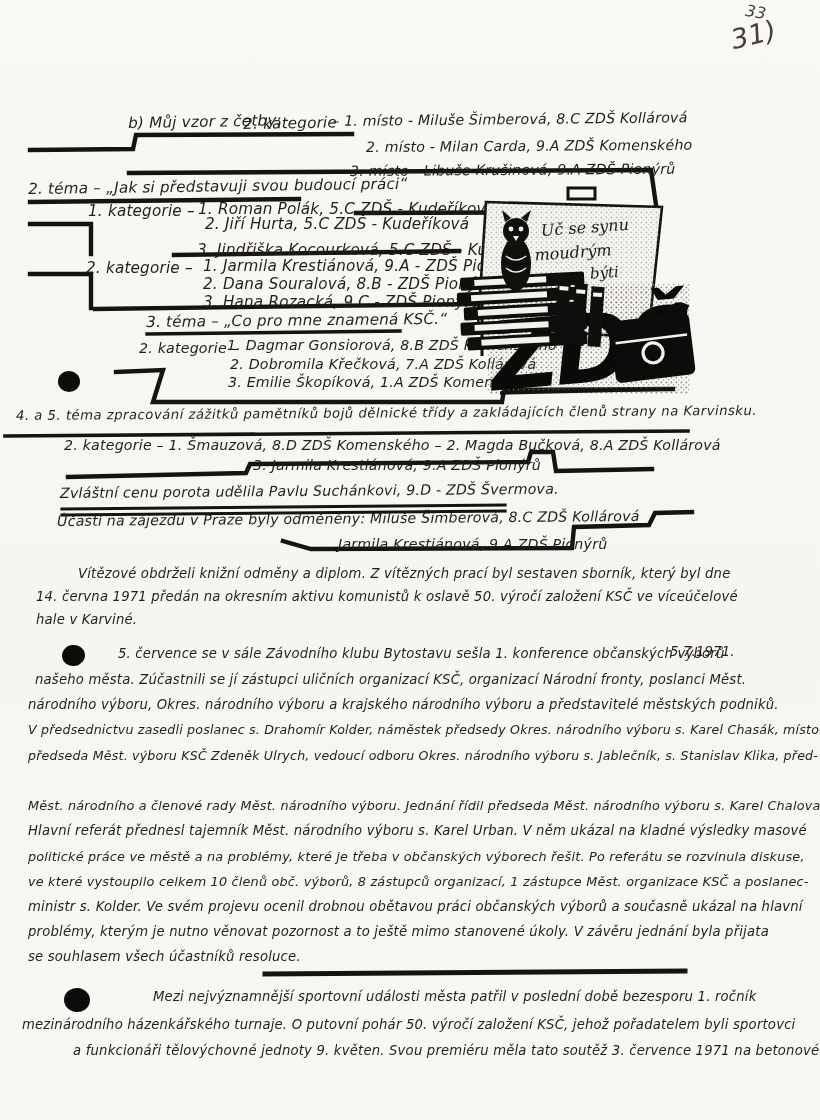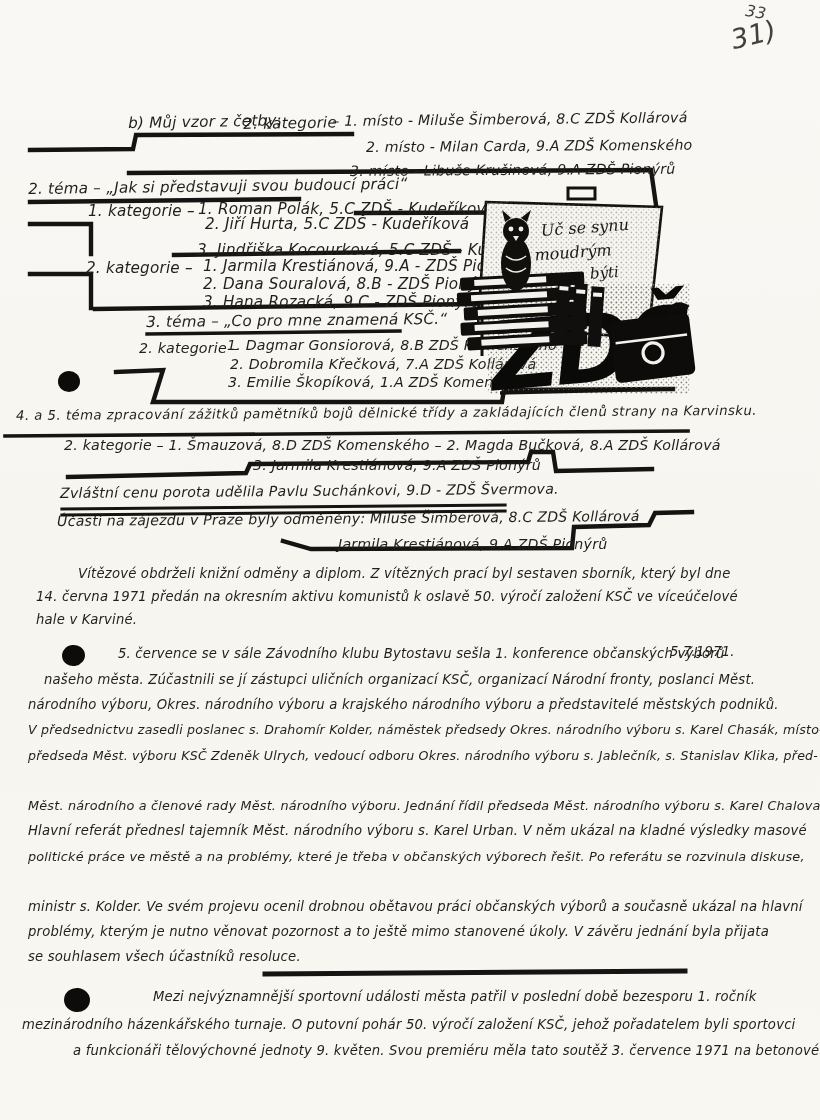--- a/index.html
+++ b/index.html
@@ -84,27 +84,28 @@
   <div class="hw md" style="left:57px;top:514px;transform:rotate(-0.5deg)">Účastí na zájezdu v Praze byly odměněny: Miluše Šimberová, 8.C ZDŠ Kollárová</div>
   <div class="hw md" style="left:338px;top:537px">Jarmila Krestiánová, 9.A ZDŠ Pionýrů</div>
 
   <div class="hw sm" style="left:78px;top:567px">Vítězové obdrželi knižní odměny a diplom. Z vítězných prací byl sestaven sborník, který byl dne</div>
   <div class="hw sm" style="left:36px;top:590px">14. června 1971 předán na okresním aktivu komunistů k oslavě 50. výročí založení KSČ ve víceúčelové</div>
   <div class="hw sm" style="left:36px;top:613px">hale v Karviné.</div>
 
   <div class="bullet" style="left:62px;top:645px;width:23px;height:21px;transform:rotate(-8deg)"></div>
   <div class="hw sm" style="left:118px;top:647px">5. července se v sále Závodního klubu Bytostavu sešla 1. konference občanských výborů</div>
   <div class="hw sm" style="left:670px;top:645px">5.7.1971.</div>
-  <div class="hw sm" style="left:44px;top:673px">našeho města. Zúčastnili se jí zástupci uličních organizací KSČ, organizací Národní fronty, poslanci Měst.</div>
+  <div class="hw sm" style="left:35px;top:673px">našeho města. Zúčastnili se jí zástupci uličních organizací KSČ, organizací Národní fronty, poslanci Měst.</div>
   <div class="hw sm" style="left:28px;top:698px">národního výboru, Okres. národního výboru a krajského národního výboru a představitelé městských podniků.</div>
   <div class="hw sm" style="left:28px;top:723px;font-size:12.6px">V předsednictvu zasedli poslanec s. Drahomír Kolder, náměstek předsedy Okres. národního výboru s. Karel Chasák, místo-</div>
   <div class="hw sm" style="left:28px;top:749px;font-size:12.6px">předseda Měst. výboru KSČ Zdeněk Ulrych, vedoucí odboru Okres. národního výboru s. Jablečník, s. Stanislav Klika, před-</div>
   <div class="hw sm" style="left:28px;top:799px;font-size:12.8px">Měst. národního a členové rady Měst. národního výboru. Jednání řídil předseda Měst. národního výboru s. Karel Chalova.</div>
   <div class="hw sm" style="left:28px;top:850px;font-size:12.8px">politické práce ve městě a na problémy, které je třeba v občanských výborech řešit. Po referátu se rozvinula diskuse,</div>
   <div class="hw sm" style="left:28px;top:824px">Hlavní referát přednesl tajemník Měst. národního výboru s. Karel Urban. V něm ukázal na kladné výsledky masové</div>
+  <div class="hw sm" style="left:28px;top:875px;font-size:12.8px">ve které vystoupilo celkem 10 členů obč. výborů, 8 zástupců organizací, 1 zástupce Měst. organizace KSČ a poslanec-</div>
   <div class="hw sm" style="left:28px;top:900px">ministr s. Kolder. Ve svém projevu ocenil drobnou obětavou práci občanských výborů a současně ukázal na hlavní</div>
   <div class="hw sm" style="left:28px;top:925px">problémy, kterým je nutno věnovat pozornost a to ještě mimo stanovené úkoly. V závěru jednání byla přijata</div>
   <div class="hw sm" style="left:28px;top:950px">se souhlasem všech účastníků resoluce.</div>
 
   <div class="bullet" style="left:64px;top:988px;width:26px;height:24px;transform:rotate(6deg)"></div>
   <div class="hw sm" style="left:153px;top:990px">Mezi nejvýznamnější sportovní události města patřil v poslední době bezesporu 1. ročník</div>
   <div class="hw sm" style="left:22px;top:1018px">mezinárodního házenkářského turnaje. O putovní pohár 50. výročí založení KSČ, jehož pořadatelem byli sportovci</div>
   <div class="hw sm" style="left:73px;top:1044px">a funkcionáři tělovýchovné jednoty 9. květen. Svou premiéru měla tato soutěž 3. července 1971 na betonové</div>
 
   <svg class="emblem-svg" style="left:450px;top:186px;overflow:visible" width="244" height="212" viewBox="0 0 244 212">

